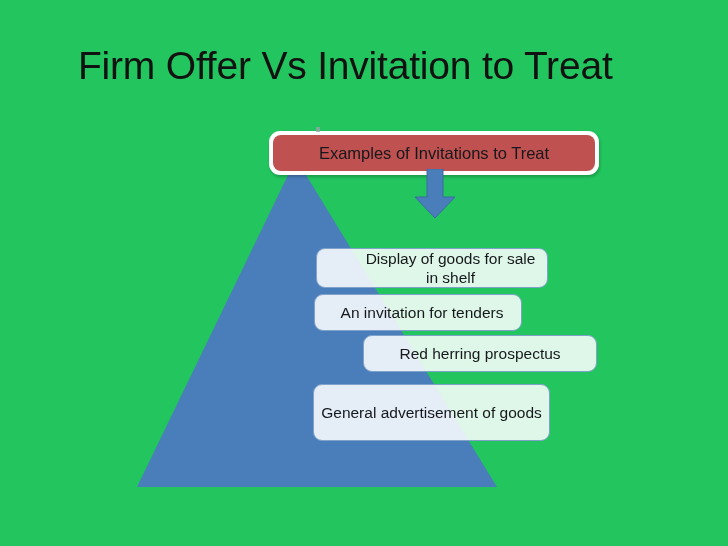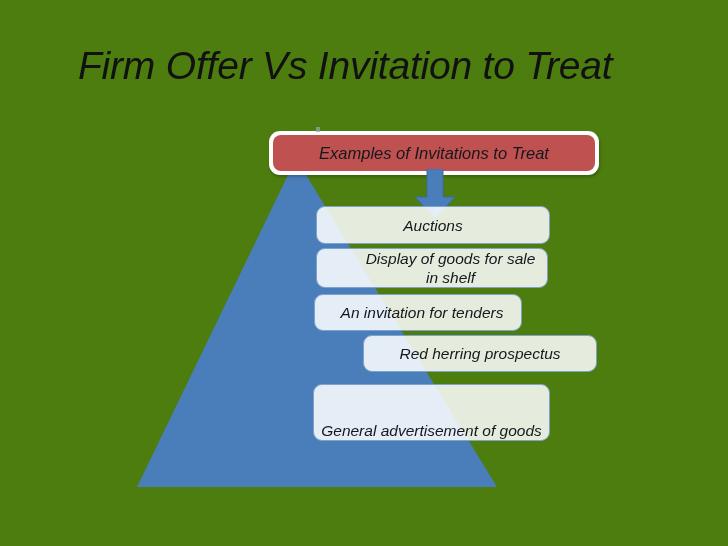--- a/index.html
+++ b/index.html
@@ -10,22 +10,21 @@
     width: 728px;
     height: 546px;
     background: #ffffff;
     font-family: "Liberation Sans", sans-serif;
     overflow: hidden;
   }
   .slide {
     position: relative;
     width: 728px;
     height: 546px;
-    background: #4d7c0f;
-    font-style: italic;
+    background: #22c55e;
   }
 
   
   .slide-title {
     position: absolute;
     left: 78px;
     top: 42px;
     width: 600px;
     font-size: 39px;
     line-height: 48px;
@@ -137,35 +136,32 @@
   </div>
 
   <div class="arrow-wrap">
     <svg width="48" height="50" viewBox="0 0 48 50" xmlns="http://www.w3.org/2000/svg">
       <polygon points="16,0 32,0 32,28 44,28 24,49 4,28 16,28" fill="#4a7ebb" stroke="#3c6ba4" stroke-width="1"></polygon>
     </svg>
   </div>
 
   <div class="items">
 
-    <div class="item-box" style="left:316px; top:206px; width:234px; height:38px;">
-      <span class="item-label">Auctions</span>
-    </div>
 
     <div class="item-box" style="left:316px; top:248px; width:232px; height:40px;padding-left:37px;">
       <span class="item-label">Display of goods for sale in shelf</span>
     </div>
 
     <div class="item-box" style="left:314px; top:294px; width:208px; height:37px;padding-left:8px;">
       <span class="item-label">An invitation for tenders</span>
     </div>
 
     <div class="item-box" style="left:315px; top:335px; width:234px; height:37px;margin-left:48px;">
       <span class="item-label">Red herring prospectus</span>
     </div>
 
-    <div class="item-box" style="left:313px; top:384px; width:237px; height:57px;align-items:flex-end;">
+    <div class="item-box" style="left:313px; top:384px; width:237px; height:57px;">
       <span class="item-label">General advertisement of goods</span>
     </div>
 
   </div>
 
 </div>
 
 </body></html>

